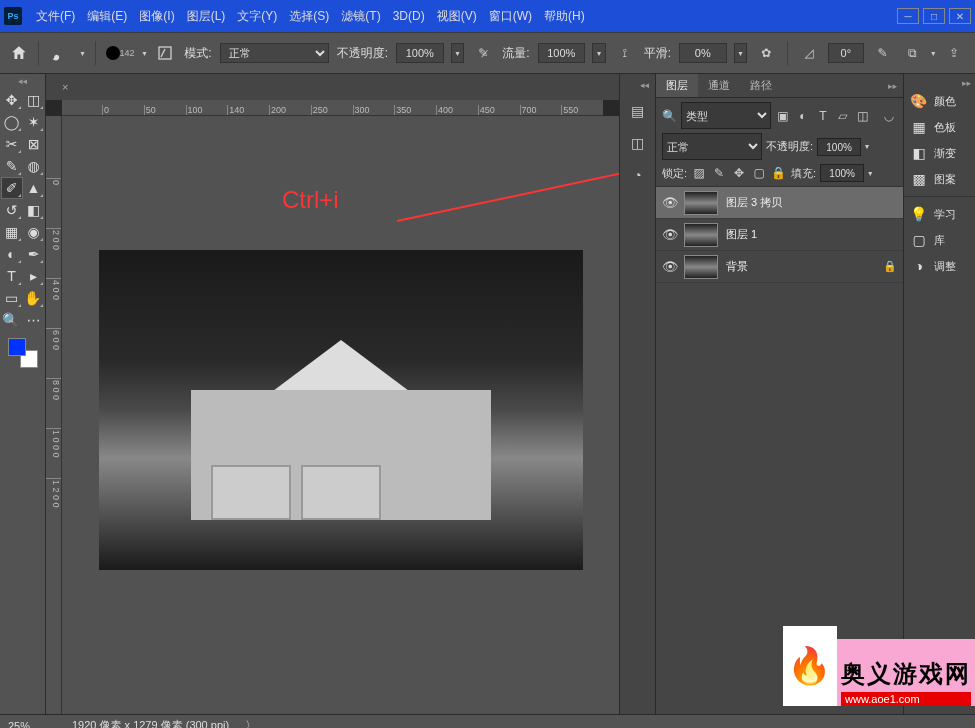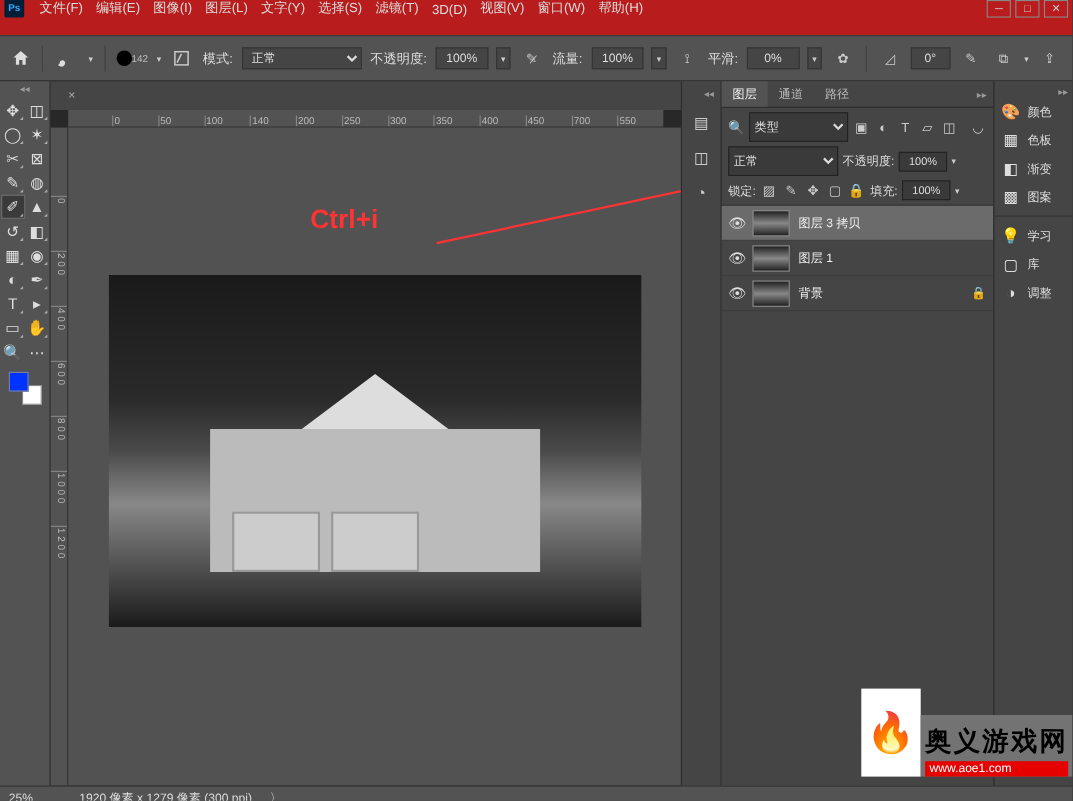--- a/index.html
+++ b/index.html
@@ -1,17 +1,17 @@
 <!DOCTYPE html>
 <html><head>
 <meta charset="utf-8">
 <style>
 *{margin:0;padding:0;box-sizing:border-box;font-family:"Microsoft YaHei",Arial,sans-serif}
 body{width:975px;height:728px;background:#535353;overflow:hidden;position:relative}
-.menubar{height:24px;background:#b91c1c;display:flex;align-items:flex-end;padding:16px 4px;color:#ddd;font-size:12px}
+.menubar{height:24px;background:#1d4ed8;display:flex;align-items:center;padding:16px 4px;color:#ddd;font-size:12px}
 .menubar .ps-icon{width:18px;height:18px;background:#001e36;color:#31a8ff;display:flex;align-items:center;justify-content:center;font-weight:bold;font-size:9px;border-radius:2px;margin-right:8px}
 .menubar span{padding:0 6px;cursor:default}
 .win-controls{margin-left:auto;display:flex;gap:4px}
 .win-controls div{width:22px;height:16px;border:1px solid #888;display:flex;align-items:center;justify-content:center;font-size:10px;color:#ccc}
 .optbar{height:42px;background:#535353;border-top:1px solid #383838;border-bottom:1px solid #2a2a2a;display:flex;align-items:center;padding:0 10px;gap:8px;color:#ddd;font-size:12px}
 .optbar .home-icon{width:18px;height:18px;color:#ddd}
 .optbar .sep{width:1px;height:24px;background:#404040;margin:0 2px}
 .optbar .dot{width:14px;height:14px;background:#000;border-radius:50%;position:relative}
 .optbar select,.optbar .pct-box{background:#454545;color:#ddd;border:1px solid #333;font-size:11px;height:20px}
 .optbar select{width:110px;padding:0 4px}
@@ -38,21 +38,21 @@
 .ruler-h span{width:50px;display:inline-block;border-left:1px solid #888;padding-left:1px}
 .ruler-v{position:absolute;top:16px;left:0;bottom:0;width:16px;background:#535353;border-right:1px solid #333;color:#bbb;font-size:9px;display:flex;flex-direction:column;padding-top:62px;overflow:hidden}
 .ruler-v span{height:50px;writing-mode:vertical-rl;border-top:1px solid #888;padding-top:1px}
 .canvas-wrap{position:absolute;left:16px;top:16px;right:0;bottom:0;background:#525252;display:flex;align-items:center;justify-content:center;overflow:hidden}
 .canvas{width:484px;height:320px;background:linear-gradient(180deg,#1a1a1a 0%,#2a2a2a 35%,#4a4a4a 50%,#888 65%,#4a4a4a 85%,#1a1a1a 100%);position:relative;margin-top:-10px}
 .house{position:absolute;left:50%;bottom:50px;transform:translateX(-50%);width:320px;height:180px}
 .roof{position:absolute;top:0;left:50%;transform:translateX(-50%);width:0;height:0;border-left:80px solid transparent;border-right:80px solid transparent;border-bottom:60px solid #ddd}
 .body{position:absolute;top:50px;left:10px;right:10px;bottom:0;background:#bbb}
 .garage{position:absolute;bottom:0;left:20px;width:80px;height:55px;background:#ccc;border:2px solid #999}
 .garage2{position:absolute;bottom:0;left:110px;width:80px;height:55px;background:#ccc;border:2px solid #999}
-.annotation{position:absolute;top:70px;left:220px;color:#ff3333;font-size:24px;font-weight:bold;z-index:5}
+.annotation{position:absolute;top:70px;left:220px;color:#ff3333;font-size:24px;font-weight:normal;z-index:5}
 .arrow-line{position:absolute;top:104px;left:335px;width:280px;height:2px;background:#ff3333;transform:rotate(-12deg);transform-origin:left center;z-index:5}
 .panel-strip{width:36px;background:#454545;border-left:1px solid #2a2a2a;display:flex;flex-direction:column;align-items:center;padding-top:6px;gap:10px}
 .panel-strip .mini{width:22px;height:22px;display:flex;align-items:center;justify-content:center;color:#ccc;font-size:14px}
 .panels{width:248px;background:#454545;border-left:1px solid #2a2a2a;display:flex;flex-direction:column}
 .panel-tabs{height:24px;display:flex;align-items:center;border-bottom:1px solid #2a2a2a;font-size:11px;color:#bbb}
 .panel-tabs .ptab{padding:4px 10px}
 .panel-tabs .ptab.active{background:#535353;color:#eee}
 .panel-tabs .collapse-btn{margin-left:auto;padding:0 6px;font-size:9px;color:#999}
 .layer-options{padding:4px 6px;border-bottom:1px solid #333;display:flex;flex-direction:column;gap:4px;font-size:11px;color:#ddd}
 .layer-options .row{display:flex;align-items:center;gap:4px}
@@ -67,21 +67,21 @@
 .layer .lock{margin-left:auto;font-size:11px;color:#bbb}
 .side-strip{width:72px;background:#454545;border-left:1px solid #2a2a2a;display:flex;flex-direction:column;padding-top:4px}
 .side-strip .collapse{height:10px;font-size:9px;color:#999;text-align:right;padding-right:4px}
 .side-strip .sitem{height:26px;display:flex;align-items:center;gap:6px;padding:0 6px;font-size:11px;color:#ddd}
 .side-strip .sicon{width:18px;display:flex;justify-content:center;font-size:14px}
 .side-strip .divider{height:1px;background:#333;margin:4px 0}
 .statusbar{height:22px;background:#535353;border-top:1px solid #2a2a2a;display:flex;align-items:center;font-size:11px;color:#ddd;padding:0 8px;gap:16px}
 .statusbar .zoom{width:48px}
 .watermark{position:absolute;right:0;bottom:22px;display:flex;align-items:flex-end;z-index:100}
 .watermark .flame{width:54px;height:80px;background:#fff;display:flex;align-items:center;justify-content:center;font-size:36px}
-.watermark .txt{background:#737373;padding:8px 4px 0 4px}
+.watermark .txt{background:#f9a8d4;padding:19px 4px 0 4px}
 .watermark .cn{font-size:24px;font-weight:bold;color:#000;letter-spacing:2px}
 .watermark .url{font-size:11px;color:#fff;background:#e60000;padding:1px 4px;margin-top:2px}
 .panel-collapse-top{height:10px;font-size:9px;color:#999;text-align:right;padding-right:6px;width:100%}
 svg{display:block}
 </style>
 </head>
 <body>
 
 <div class="menubar">
   <div class="ps-icon">Ps</div>

